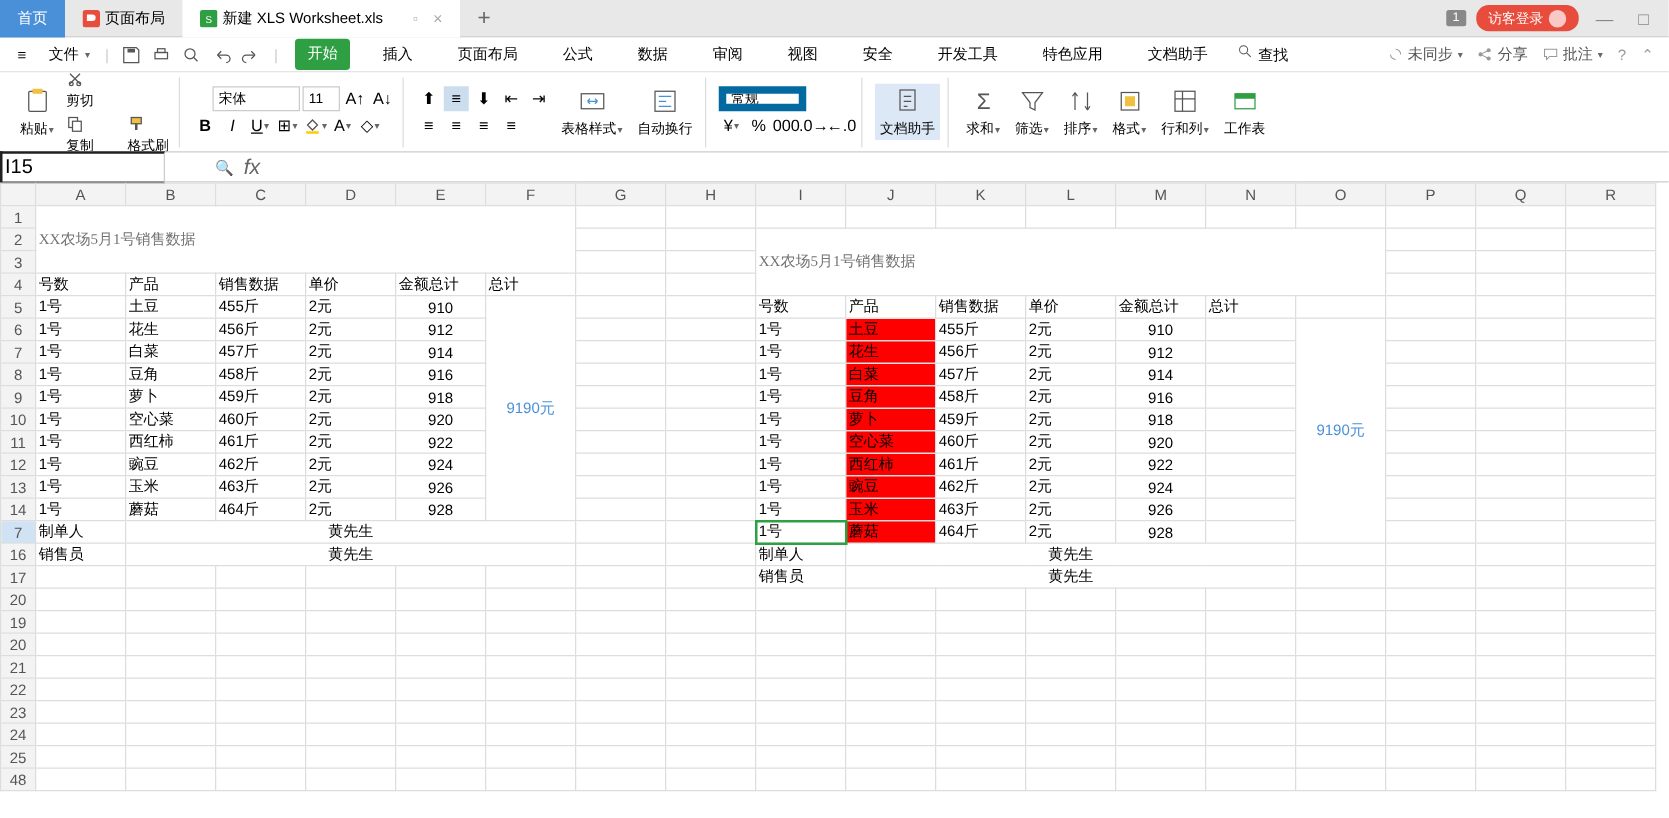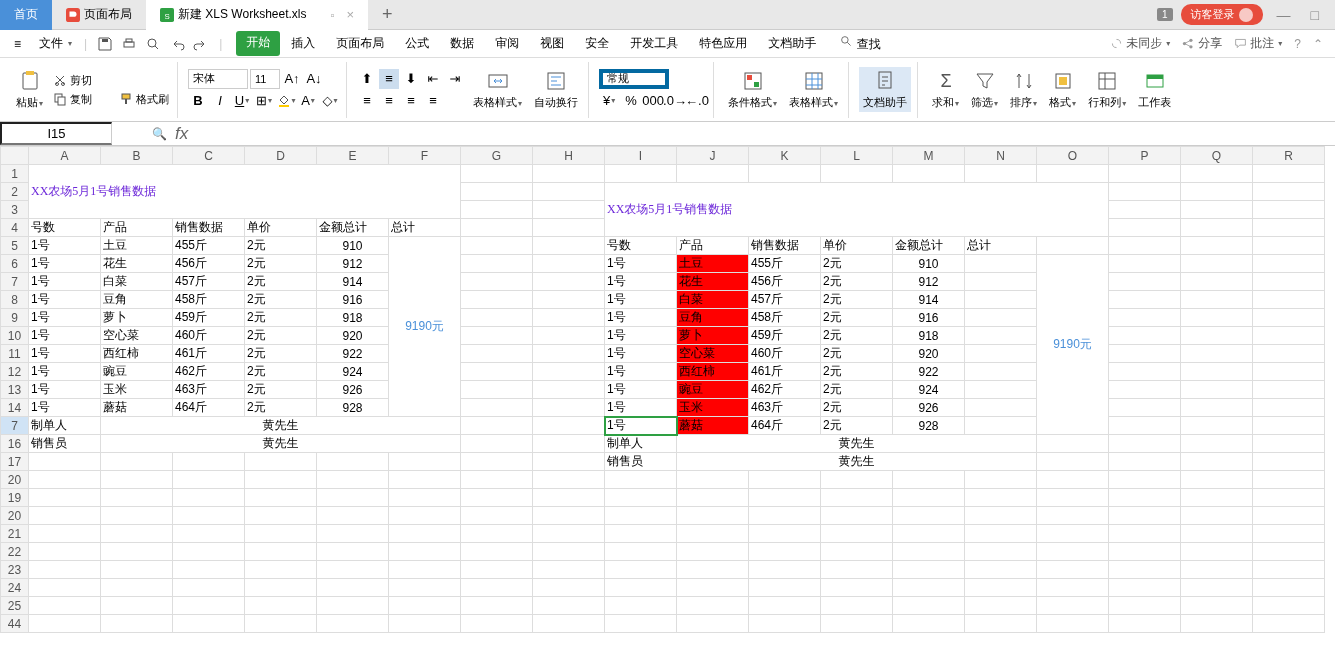--- a/index.html
+++ b/index.html
@@ -18,63 +18,63 @@
 .login-btn { background: #e74c3c; color: white; padding: 3px 10px; border-radius: 10px; font-size: 11px; display: flex; align-items: center; gap: 4px; }
 .login-btn .avatar { width: 14px; height: 14px; background: #fff; border-radius: 50%; opacity: 0.7; }
 .win-btn { color: #888; font-size: 14px; padding: 0 6px; }
 
 
 .menu-bar { display: flex; align-items: center; height: 28px; background: #fff; border-bottom: 1px solid #ddd; padding-left: 6px; gap: 2px; }
 .menu-bar .file-btn { display: flex; align-items: center; gap: 4px; padding: 0 8px; font-size: 12px; }
 .menu-bar .sep { color: #ccc; margin: 0 2px; }
 .menu-bar .qat { display: flex; gap: 8px; padding: 0 6px; }
 .menu-bar .qat svg { width: 16px; height: 16px; }
-.menu-tabs { display: flex; gap: 1px; margin-left: 10px; }
+.menu-tabs { display: flex; gap: 16px; margin-left: 10px; }
 .menu-tab { padding: 4px 10px; font-size: 12px; cursor: pointer; }
 .menu-tab.active { background: #2ea043; color: white; border-radius: 3px; padding: 3px 10px; }
 .menu-right { margin-left: auto; display: flex; gap: 12px; padding-right: 12px; font-size: 12px; color: #555; align-items: center; }
 .menu-right .item { display: flex; align-items: center; gap: 3px; }
 
 
 .ribbon { display: flex; background: #fff; border-bottom: 1px solid #ccc; padding: 4px 6px; height: 64px; align-items: center; gap: 4px; overflow: hidden; }
 .rgroup { display: flex; align-items: center; gap: 4px; padding: 0 6px; border-right: 1px solid #ddd; height: 56px; }
 .rgroup:last-child { border-right: none; }
 .big-btn { display: flex; flex-direction: column; align-items: center; gap: 2px; font-size: 11px; padding: 2px 4px; cursor: pointer; }
 .big-btn svg { width: 24px; height: 24px; }
 .big-btn.hl { background: #dce8f5; }
-.small-btn { display: flex; align-items: flex-start; gap: 3px; font-size: 11px; padding: 1px 2px; cursor: pointer; }
+.small-btn { display: flex; align-items: flex-start; gap: 3px; font-size: 11px; padding: 1px 2px; cursor: pointer; flex-direction: column; }
 .small-btn svg { width: 14px; height: 14px; }
 .vstack { display: flex; flex-direction: column; gap: 2px; }
 .font-row { display: flex; gap: 2px; align-items: center; }
 .font-select { border: 1px solid #ccc; font-size: 11px; padding: 1px 4px; height: 20px; }
-.font-name { width: 60px; }
+.font-name { width: 70px; margin-left: 16px; }
 .font-size { width: 30px; }
 .icon-btn { width: 20px; height: 20px; display: flex; align-items: center; justify-content: center; cursor: pointer; font-size: 13px; }
 .icon-btn.active { background: #cde; }
-.num-select { border: 4px solid #0369a1; font-size: 11px; padding: 1px 4px; height: 20px; width: 70px; }
+.num-select { border: 6px solid #0369a1; font-size: 11px; padding: 1px 4px; height: 20px; width: 70px; }
 .dd { font-size: 8px; color: #666; margin-left: 1px; }
 
 
 .formula-row { display: flex; border-bottom: 1px solid #ccc; height: 24px; align-items: center; }
-.name-box { width: 112px; border-right: 1px solid #ccc; text-align: center; font-size: 13px; padding: 2px; background: #fff; }
+.name-box { width: 132px; border-right: 1px solid #ccc; text-align: left; font-size: 16px; padding: 2px; background: #fff; }
 .fx-area { display: flex; align-items: center; gap: 8px; padding-left: 40px; }
 .fx-label { font-style: italic; font-size: 17px; color: #666; }
 
 
 .grid-container { position: relative; overflow: auto; height: calc(654px - 30px - 28px - 64px - 24px); }
 .grid { border-collapse: collapse; table-layout: fixed; }
 .grid th, .grid td { border: 1px solid #ddd; font-size: 12px; height: 18px; padding: 0 2px; overflow: hidden; white-space: nowrap; }
 .grid th { background: #f3f3f3; text-align: center; font-weight: normal; color: #555; }
 .grid .rowhead { background: #f3f3f3; text-align: center; width: 28px; color: #555; }
 .grid .rowhead.sel { background: #d0e3f5; }
 .grid td { text-align: left; }
 .grid td.right { text-align: center; }
 .grid td.center { text-align: center; }
 .col-w { width: 72px; }
-.title-cell { color: #6d28d9; font-size: 22px; font-family: SimSun, serif; text-align: center; }
+.title-cell { color: #737373; font-size: 22px; font-family: SimSun, serif; text-align: center; }
 .red-bg { background: #ff0000; }
 .blue-txt { color: #4a90d9; }
 .active-cell { outline: 2px solid #2ea043; outline-offset: -1px; }
 
 svg { display: block; }
 </style>
 </head>
 <body>
 
 <div class="top-tabs">
@@ -306,37 +306,20 @@
       <div class="font-row">
         <span class="icon-btn">¥<span class="dd">▾</span></span>
         <span class="icon-btn">%</span>
         <span class="icon-btn">000</span>
         <span class="icon-btn">.0→</span>
         <span class="icon-btn">←.0</span>
       </div>
     </div>
   </div>
   <div class="rgroup">
-    <div class="big-btn">
-        <svg viewBox="0 0 24 24">
-          <rect x="4" y="4" width="16" height="16" fill="none" stroke="#555"></rect>
-          <rect x="6" y="6" width="5" height="5" fill="#e74c3c"></rect>
-          <rect x="13" y="13" width="5" height="5" fill="#2ea043"></rect>
-        </svg>
-        <span><span>条件格式</span><span class="dd">▾</span></span>
-      </div>
-    <div class="big-btn">
-        <svg viewBox="0 0 24 24">
-          <rect x="4" y="4" width="16" height="16" fill="none" stroke="#555"></rect>
-          <path d="M4 10h16M4 16h16M10 4v16M16 4v16" stroke="#4a90d9"></path>
-        </svg>
-        <span><span>表格样式</span><span class="dd">▾</span></span>
-      </div>
-  </div>
-  <div class="rgroup">
     <div class="big-btn hl">
         <svg viewBox="0 0 24 24">
           <rect x="6" y="3" width="12" height="16" fill="none" stroke="#555"></rect>
           <path d="M9 8h6M9 12h6M9 16h3" stroke="#555"></path>
         </svg>
         <span>文档助手</span>
       </div>
   </div>
   <div class="rgroup">
     <div class="big-btn">
@@ -861,21 +844,21 @@
           <td class=""></td>
           <td class=""></td>
           <td class=""></td>
           <td class=""></td>
           <td class=""></td>
           <td class=""></td>
           <td class=""></td>
           <td class=""></td>
         </tr>
         <tr>
-          <th class="rowhead">44</th>
+          <th class="rowhead">48</th>
           <td class=""></td>
           <td class=""></td>
           <td class=""></td>
           <td class=""></td>
           <td class=""></td>
           <td class=""></td>
           <td class=""></td>
           <td class=""></td>
           <td class=""></td>
           <td class=""></td>

